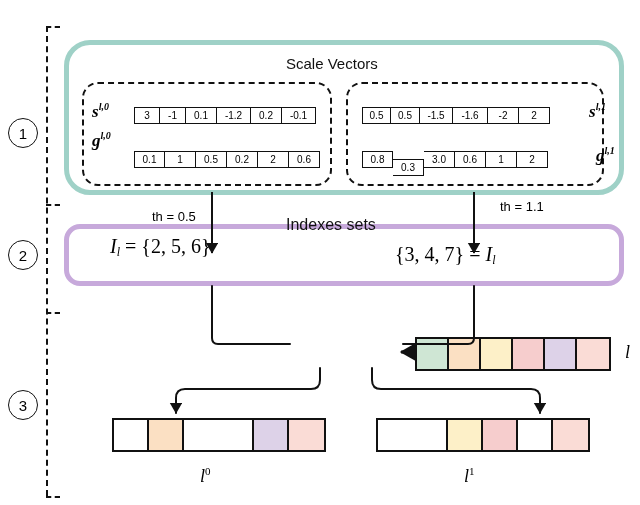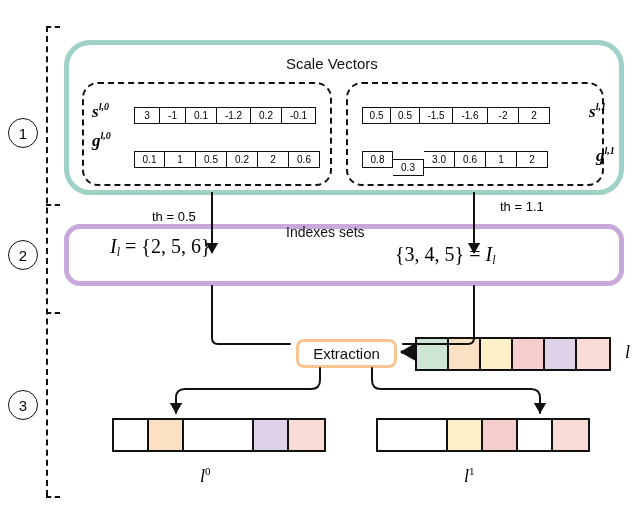--- a/index.html
+++ b/index.html
@@ -156,35 +156,32 @@
       <div class="cellbox" style="width: 31px;">2</div>
     </div>
   <div class="sym" style="left:568px;top:145px;margin-left:28px;">
     <span>g</span><sup>l,1</sup>
   </div>
 
   <div class="th-label" style="left:112px;top:209px;margin-left:40px;">th = 0.5</div>
   <div class="th-label" style="left:500px;top:199px;">th = 1.1</div>
 
   <div class="purple-panel"></div>
-  <div class="panel-title" style="left:286px;top:224px;font-size:14px;text-align:center;">Indexes sets</div>
+  <div class="panel-title" style="left:286px;top:216px;font-size:16px;text-align:center;">Indexes sets</div>
 
   <div class="idx-formula" style="left:110px;top:235px;">
     <i>I</i><span class="sub">l</span>
     <span>= {2, 5, 6}</span>
   </div>
 
   <div class="idx-formula" style="left:395px;top:243px;">
-    <span>{3, 4, 5} =</span>
+    <span>{3, 4, 7} =</span>
     <i>I</i><span class="sub">l</span>
   </div>
 
-  <div class="extraction-box">
-    <span>Extraction</span>
-  </div>
 
   <div class="lvec" id="input-vector" style="left:415px;top:337px;height:30px;">
       <div class="c" style="width: 32px; background: rgb(207, 230, 212);"></div>
       <div class="c" style="width: 32px; background: rgb(251, 224, 195);"></div>
       <div class="c" style="width: 32px; background: rgb(253, 240, 200);"></div>
       <div class="c" style="width: 32px; background: rgb(246, 205, 205);"></div>
       <div class="c" style="width: 32px; background: rgb(221, 210, 232);"></div>
       <div class="c" style="width: 32px; background: rgb(250, 220, 214);"></div>
     </div>
   <div class="out-label" style="left:625px;top:342px;">l</div>

